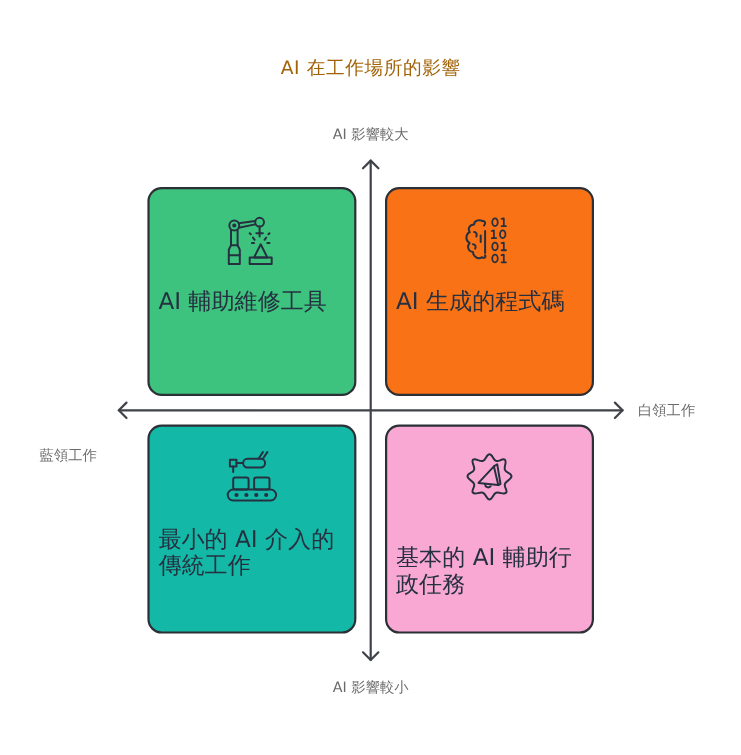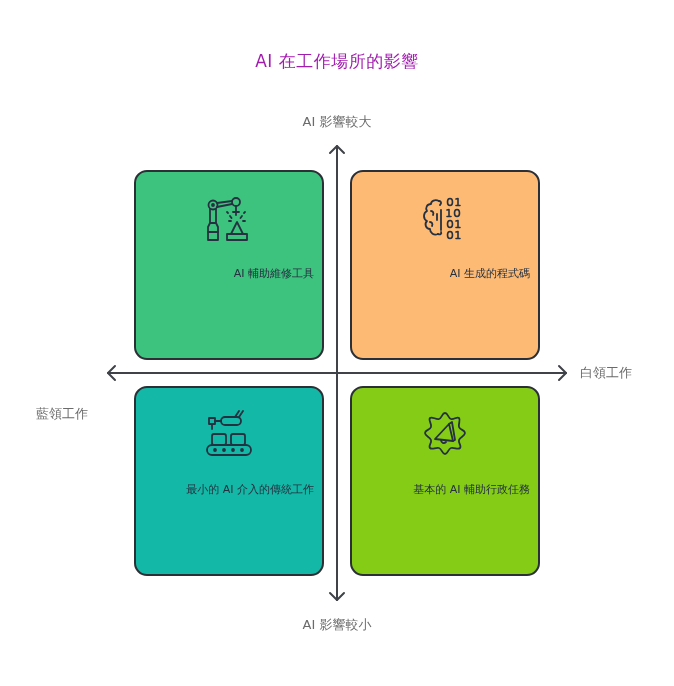--- a/index.html
+++ b/index.html
@@ -6,21 +6,21 @@
     html, body {
       width: 674px; height: 686px;
       background: #ffffff;
       font-family: "DejaVu Sans", "Liberation Sans", sans-serif;
       overflow: hidden;
     }
     .canvas { position: relative; width: 674px; height: 686px; }
 
     .title {
       position: absolute; left: 0; top: 50px; width: 674px;
-      text-align: center; font-size: 17px; color: #a21caf;
+      text-align: center; font-size: 17px; color: #a16207;
       letter-spacing: 0.5px;
     }
 
     .axis-label {
       position: absolute; font-size: 13px; color: #6b6b6b;
       white-space: nowrap;
     }
     .axis-top { left: 0; width: 674px; text-align: center; top: 113px; }
     .axis-bottom { left: 0; width: 674px; text-align: center; top: 616px; }
     .axis-left { left: 36px; top: 364px; margin-top: 41px; }
@@ -29,30 +29,30 @@
     svg.axes { position: absolute; left: 0; top: 0; }
 
     .quad {
       position: absolute;
       width: 190px; height: 190px;
       border: 2px solid #2b2f36;
       border-radius: 13px;
       display: flex; flex-direction: column; align-items: center;
     }
     .q-tl { left: 134px; top: 170px; background: #3dc37e; }
-    .q-tr { left: 350px; top: 170px; background: #fdba74; }
+    .q-tr { left: 350px; top: 170px; background: #f97316; }
     .q-bl { left: 134px; top: 386px; background: #14b8a6; }
-    .q-br { left: 350px; top: 386px; background: #84cc16; }
+    .q-br { left: 350px; top: 386px; background: #f9a8d4; gap: 17px; }
 
     .icon { margin-top: 22px; width: 52px; height: 52px; }
     .icon svg { width: 52px; height: 52px; display: block; }
 
     .quad-label {
       margin-top: 16px; width: 170px;
-      text-align: right; font-size: 11px; line-height: 24px;
+      text-align: left; font-size: 21px; line-height: 24px;
       color: #253040;
     }
   </style>
 </head>
 <body>
 
 <div class="canvas">
 
   <div class="title">AI 在工作場所的影響</div>
 

